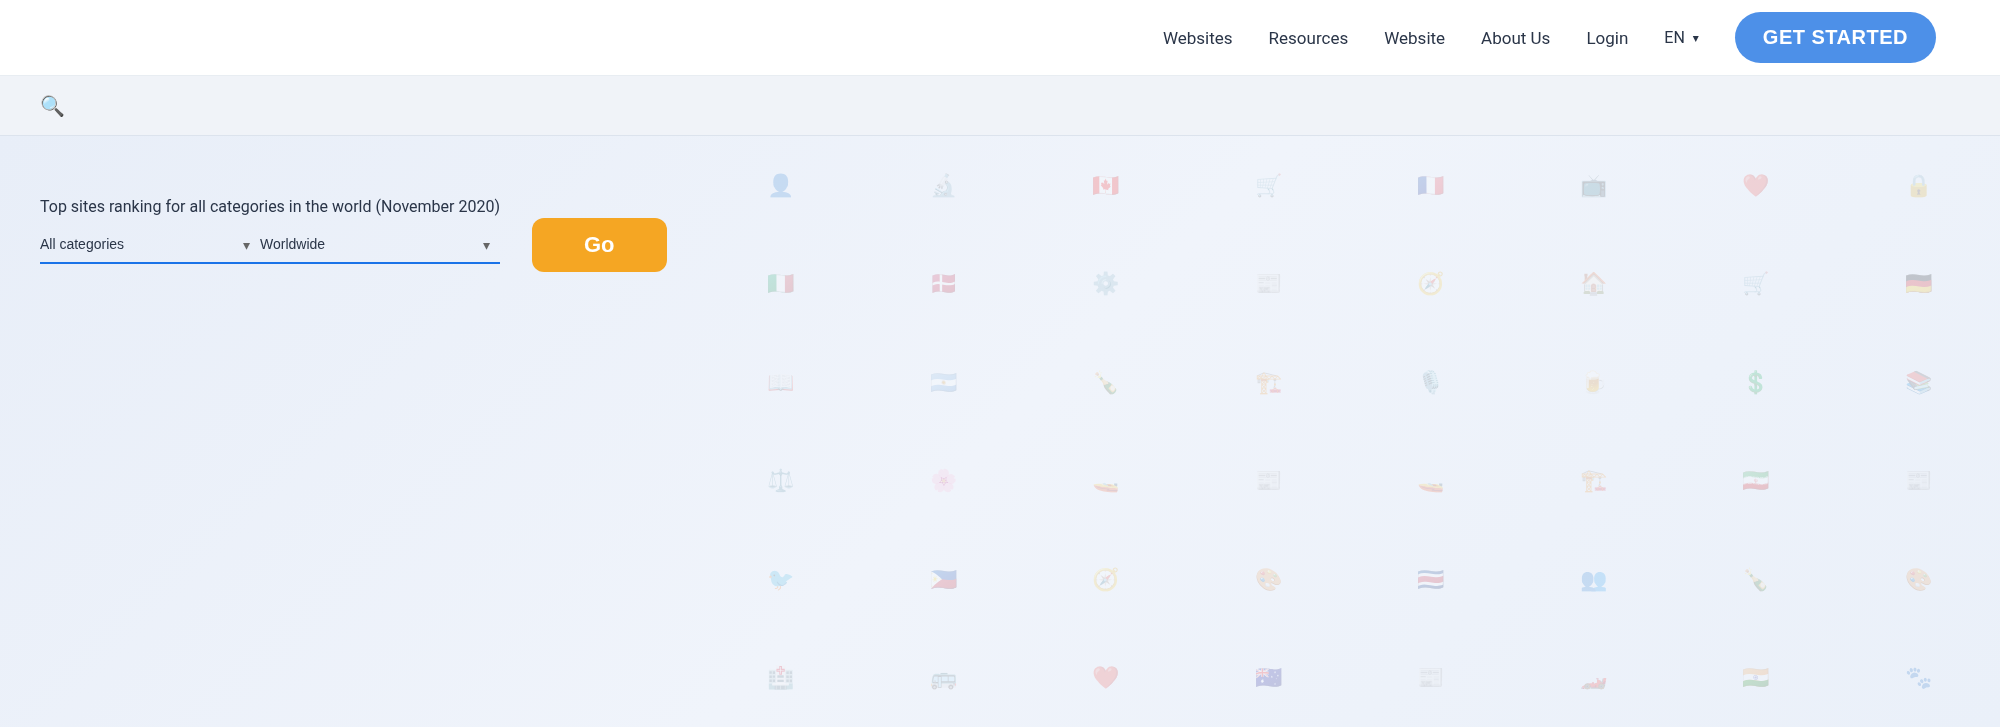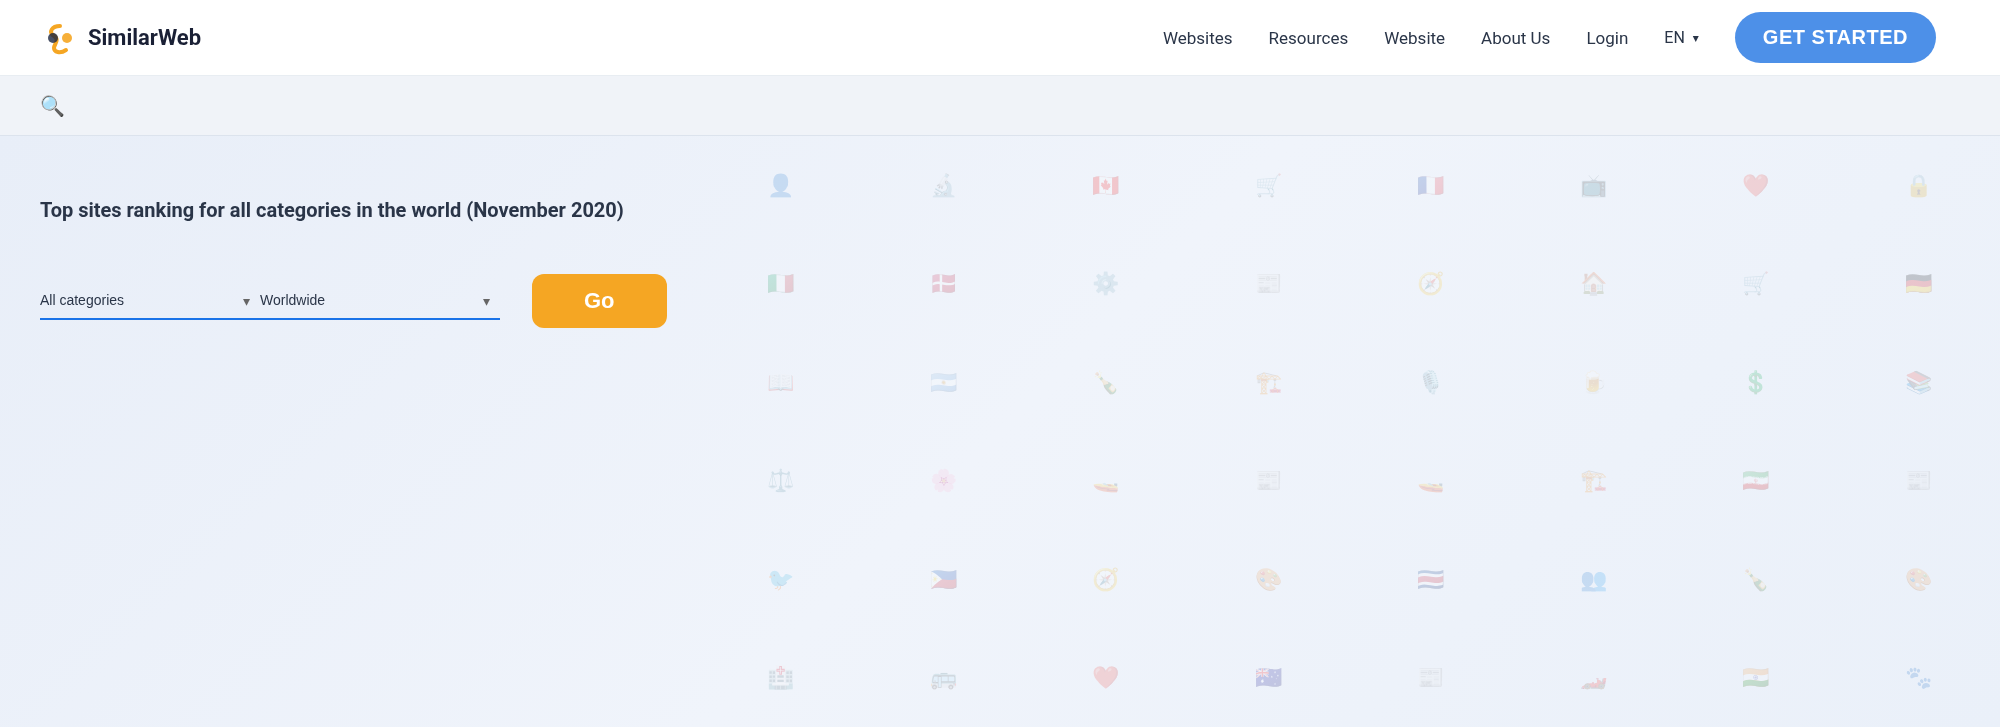--- a/index.html
+++ b/index.html
@@ -132,24 +132,23 @@
       max-width: 600px;
     }
     .hero-title {
       font-size: 68px;
       font-weight: 700;
       color: #1a2540;
       line-height: 1.1;
       margin-bottom: 24px;
     }
     .hero-subtitle {
-      font-size: 20px;
+      font-size: 16px;
       color: #2a3548;
-      font-weight: 700;
-      margin-bottom: 50px;
+      font-weight: 400;
       line-height: 1.4;
     }
 
     
     .filter-row {
       display: flex;
       align-items: center;
       gap: 0;
     }
     .filter-select-wrap {
@@ -194,31 +193,20 @@
       border-radius: 12px;
       padding: 14px 52px;
       cursor: pointer;
       margin-left: 32px;
     }
   </style>
 </head>
 <body>
 
 <nav class="navbar">
-  <div class="logo-wrap">
-
-    <svg class="logo-icon" viewBox="0 0 40 40" fill="none" xmlns="http://www.w3.org/2000/svg">
-      <circle cx="20" cy="20" r="20" fill="white"></circle>
-
-      <path d="M20 8 C12 8, 8 14, 14 18 C20 22, 14 26, 14 30 C14 34, 20 36, 26 32" stroke="#f5a623" stroke-width="4" fill="none" stroke-linecap="round"></path>
-      <circle cx="13" cy="20" r="5" fill="#1a2540" opacity="0.8"></circle>
-      <circle cx="27" cy="20" r="5" fill="#f5a623" opacity="0.9"></circle>
-    </svg>
-    <span class="logo-text">SimilarWeb</span>
-  </div>
 
   <div class="nav-links">
     <a class="nav-link" href="#">Websites</a>
     <a class="nav-link" href="#">Resources</a>
     <a class="nav-link" href="#">Website</a>
     <a class="nav-link" href="#">About Us</a>
     <a class="nav-link" href="#">Login</a>
     <div class="lang-select">
       <span>EN</span>
       <span class="chevron-down">▾</span>

